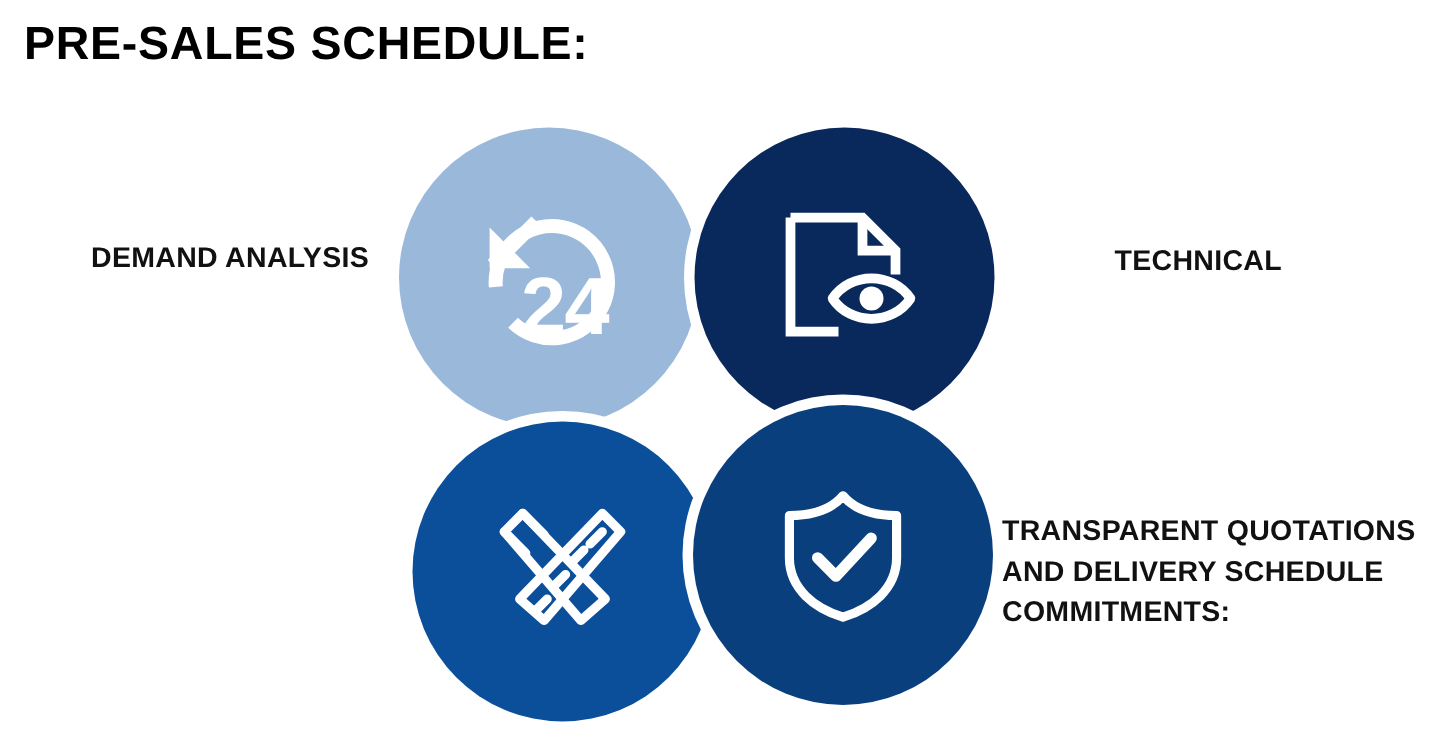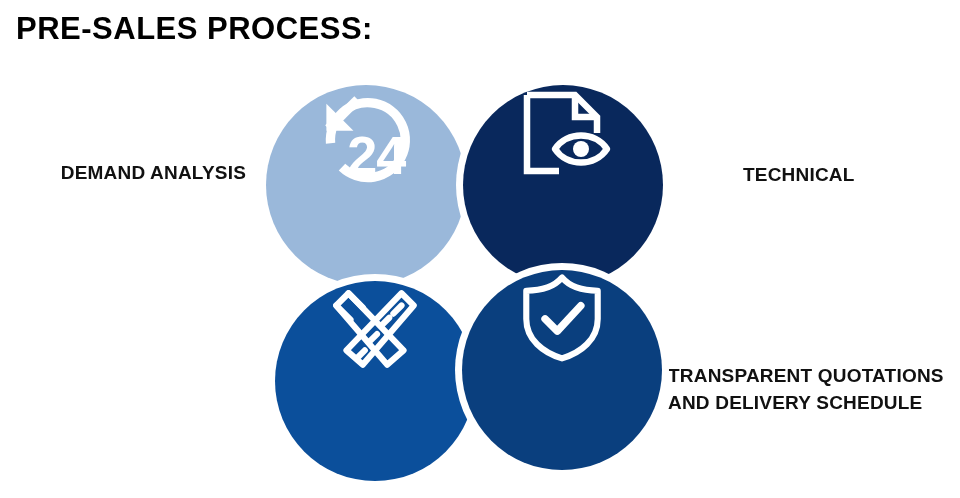--- a/index.html
+++ b/index.html
@@ -35,33 +35,34 @@
     line-height:1.42;
     color:#111111;
     text-transform:uppercase;
   }
   .label.left  { text-align:right; }
   .label.right { text-align:left;  }
 
   #label-demand    { right:714px; top:160px; width:230px; }
   #label-sample    { right:714px; top:352px; width:230px; }
   #label-technical { left:727px;  top:162px; width:226px;margin-left:16px; }
-  #label-transparent { left:668px; top:342px; width:292px;margin-top:21px; }
+  #label-transparent { left:668px; top:342px; width:292px; }
 
   
   #cluster {
     position:absolute;
     left:266px; top:85px;
     width:400px; height:398px;
   }
   .circle {
     position:absolute;
     width:200px; height:200px;
     border-radius:50%;
     display:flex;
+    align-items:center;
     justify-content:center;
   }
   .circle svg { display:block; }
 
   
   #circle-demand {           
     left:0px;   top:0px;
     background:#9ab8da;
     z-index:1;
   }
@@ -88,34 +89,35 @@
   #circle-demand .icon-wrap     { width:104px; height:104px; transform:translate(2px,0); }
   #circle-technical .icon-wrap  { width:100px; height:100px; }
   #circle-sample .icon-wrap     { width:102px; height:102px; }
   #circle-transparent .icon-wrap{ width:94px;  height:94px;  }
 </style>
 </head>
 <body>
 
 <div id="page">
 
-  <div id="title">PRE-SALES PROCESS:</div>
+  <div id="title">PRE-SALES SCHEDULE:</div>
 
   <div class="label left" id="label-demand">
     <div>DEMAND ANALYSIS</div>
   </div>
 
 
   <div class="label right" id="label-technical">
     <div>TECHNICAL</div>
   </div>
 
   <div class="label right" id="label-transparent">
     <div>TRANSPARENT QUOTATIONS</div>
     <div>AND DELIVERY SCHEDULE</div>
+    <div>COMMITMENTS:</div>
   </div>
 
   <div id="cluster">
 
     <div class="circle" id="circle-demand">
       <div class="icon-wrap">
         <svg viewBox="0 0 100 100" width="100%" height="100%" fill="none">
 
           <path d="M14 56 A36 36 0 1 1 25 79" stroke="#ffffff" stroke-width="9" stroke-linecap="butt" fill="none"></path>
 

